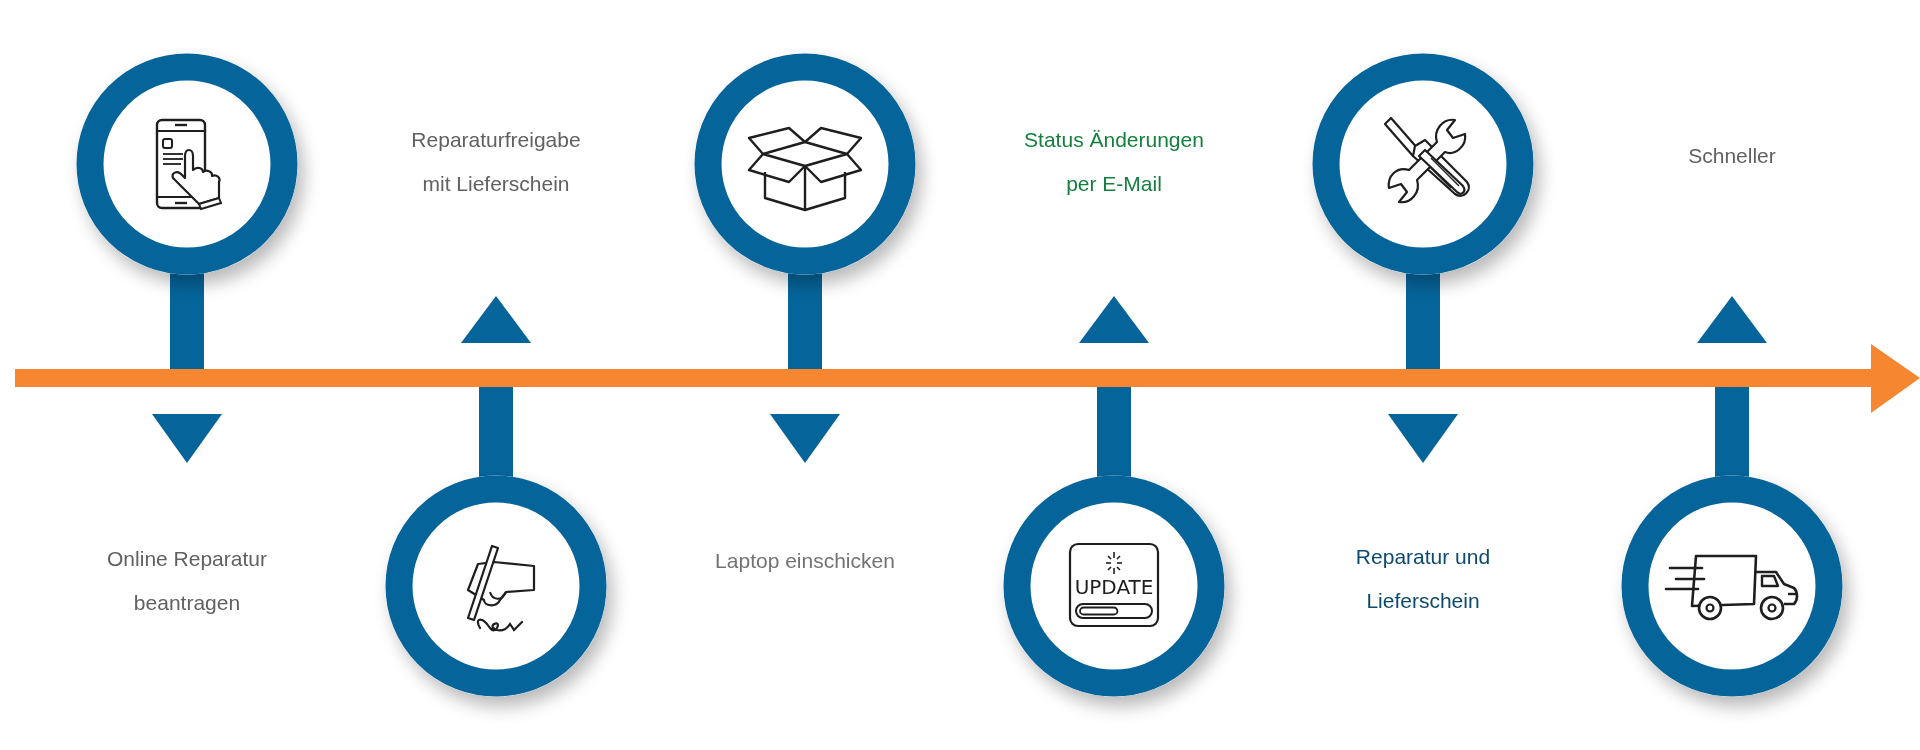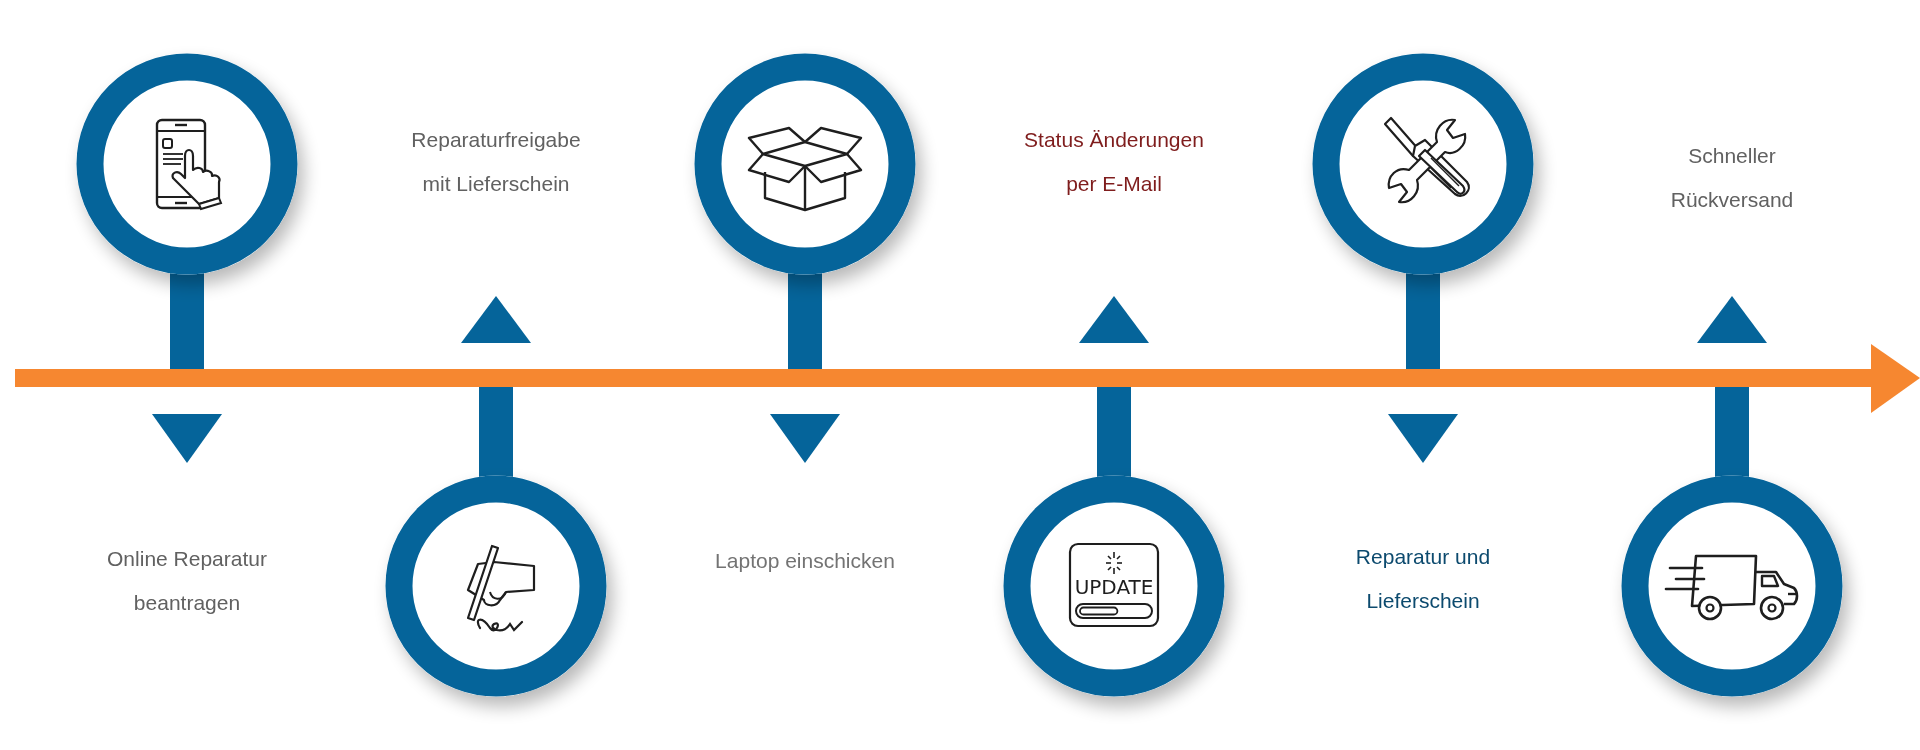--- a/index.html
+++ b/index.html
@@ -143,25 +143,24 @@
     <span>Online Reparatur</span>
     <span>beantragen</span>
   </div>
   <div class="label" style="left: 316px; top: 118px; color: rgb(97, 97, 97);">
     <span>Reparaturfreigabe</span>
     <span>mit Lieferschein</span>
   </div>
   <div class="label" style="left: 625px; top: 539px; color: #737373;">
     <span>Laptop einschicken</span>
   </div>
-  <div class="label" style="left: 934px; top: 118px; color: #7f1d1d;">
+  <div class="label" style="left: 934px; top: 118px; color: #15803d;">
     <span>Status Änderungen</span>
     <span>per E-Mail</span>
   </div>
   <div class="label" style="left: 1243px; top: 535px; color: #0c4a6e;">
     <span>Reparatur und</span>
     <span>Lieferschein</span>
   </div>
   <div class="label" style="left: 1552px; top: 134px; color: rgb(97, 97, 97);">
     <span>Schneller</span>
-    <span>Rückversand</span>
   </div>
 </div>
 
 </body></html>

